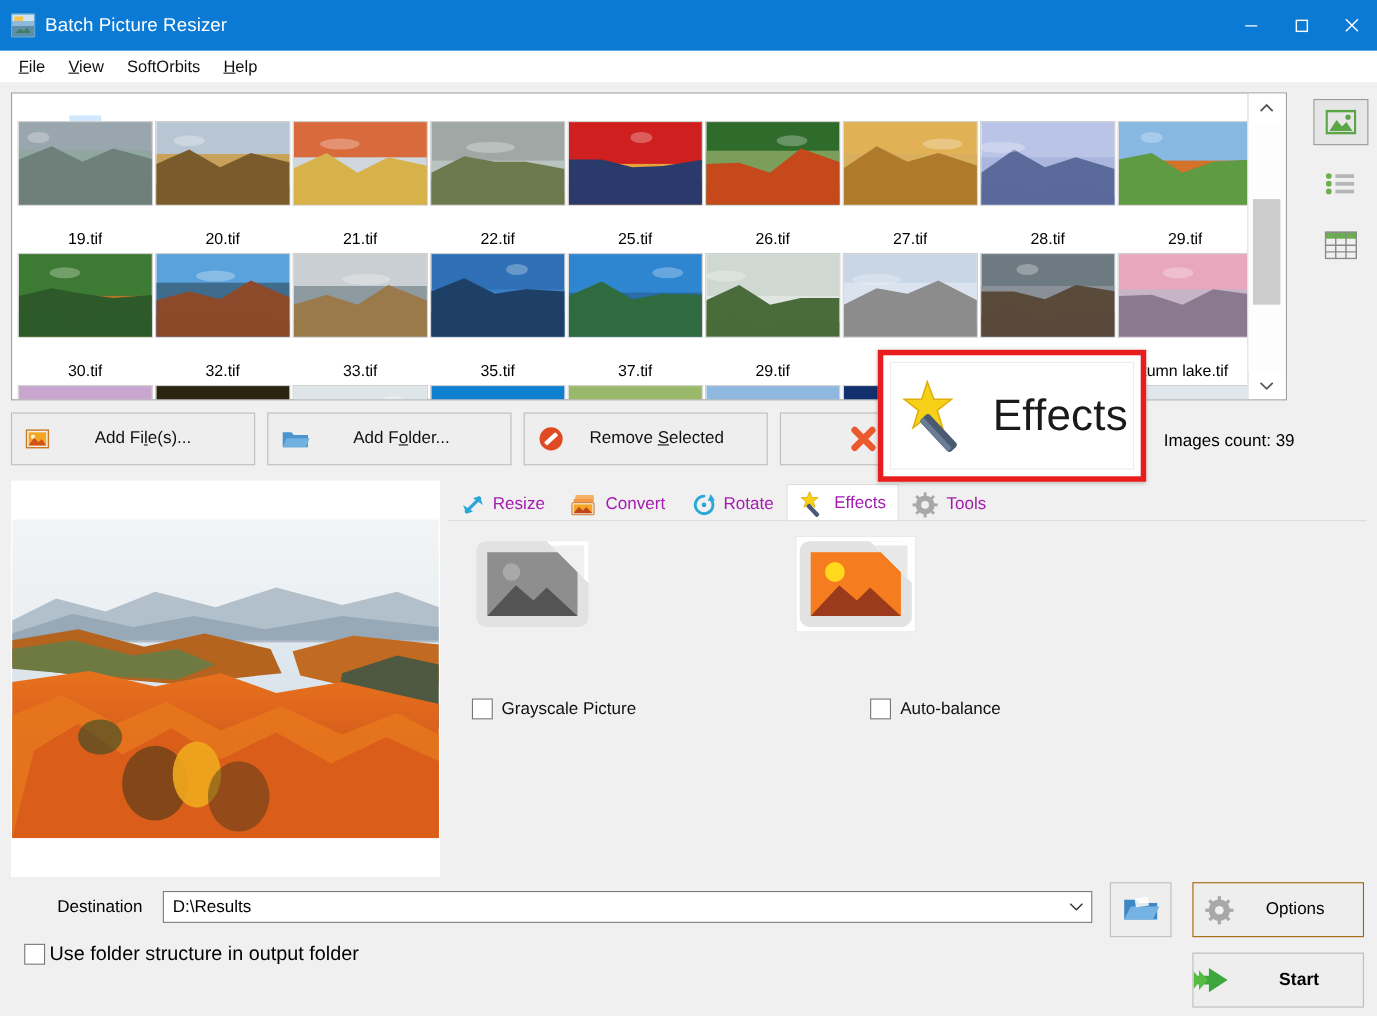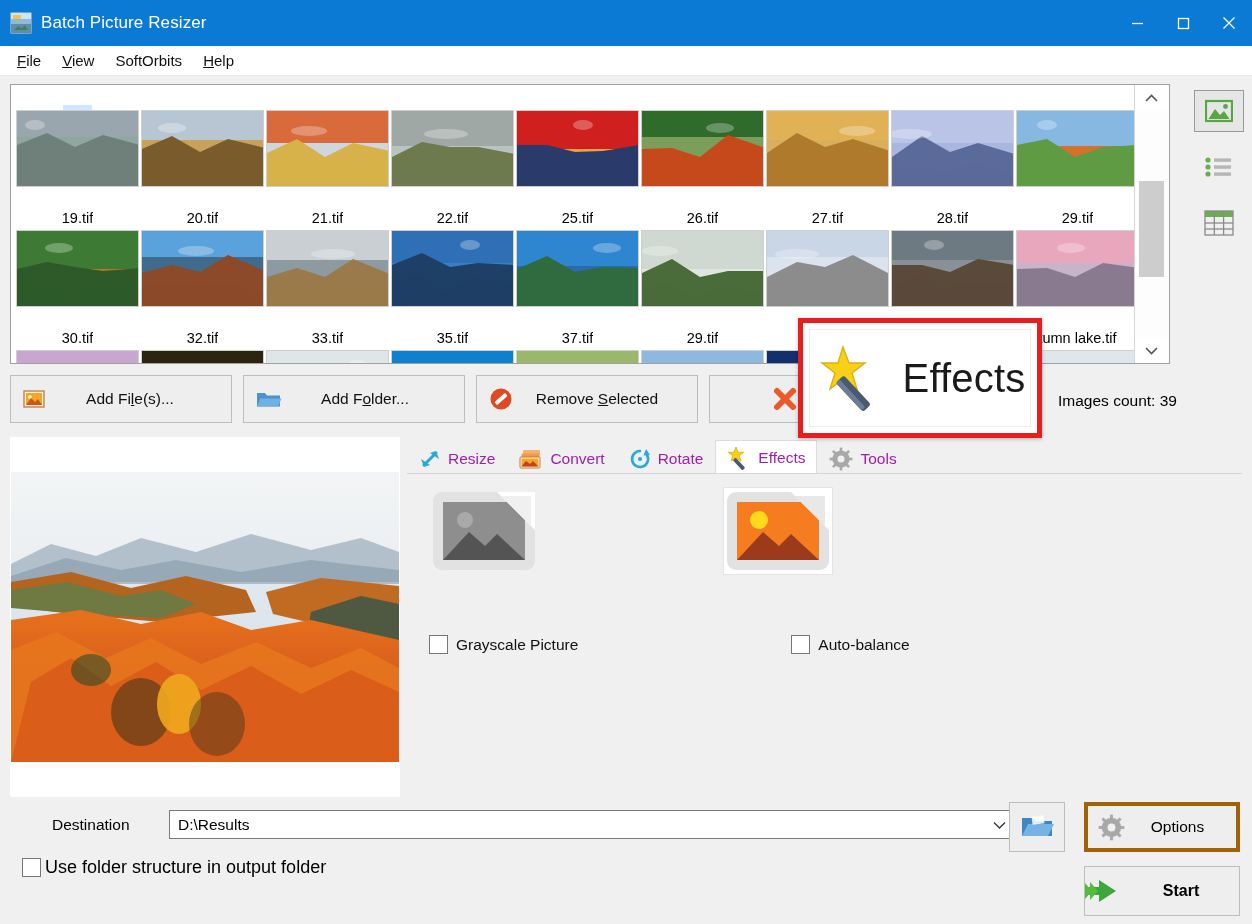--- a/index.html
+++ b/index.html
@@ -77,28 +77,28 @@
   .tabpanel{position:absolute;left:407px;top:474px;width:835px;height:323px;background:#f0f0f0;}
   .fx-icons{position:absolute;left:22px;top:13px;display:flex;gap:184px;}
   .fx-card{width:110px;height:88px;display:flex;align-items:center;justify-content:center;}
   .fx-card.sel{background:#fff;border:1px solid #e4e4e4;}
   .checks{position:absolute;left:22px;top:161px;display:flex;gap:213px;}
   .chk{display:flex;align-items:center;gap:8px;font-size:15.5px;color:#111;}
   .chk .box{width:19px;height:19px;border:1px solid #767676;background:#fff;flex:none;}
   
   .dest-label{position:absolute;left:52px;top:816px;font-size:15.5px;}
   .dest-combo{position:absolute;left:148px;top:810px;width:845px;height:29px;background:#fff;border:1px solid #7a7a7a;
-              display:flex;align-items:center;padding:0 6px;font-size:15.5px;margin-left:21px;}
+              display:flex;align-items:center;padding:0 6px;font-size:15.5px;}
   .dest-combo input{border:none;outline:none;flex:1;font-family:"Liberation Sans",sans-serif;font-size:15.5px;color:#000;background:transparent;}
   .dest-arrow{color:#333;padding-left:6px;}
   .browse-btn{position:absolute;left:1009px;top:802px;width:56px;height:50px;background:#eeeeee;border:1px solid #bdbdbd;
               display:flex;align-items:center;justify-content:center;}
   .folderchk{position:absolute;left:22px;top:857px;display:flex;align-items:center;gap:4px;font-size:18px;}
   .folderchk .box{width:19px;height:19px;border:1px solid #767676;background:#fff;}
-  .options-btn{position:absolute;left:1084px;top:802px;width:156px;height:50px;background:#eeeeee;border:4px solid #a16207;
+  .options-btn{position:absolute;left:1084px;top:802px;width:156px;height:50px;background:#eeeeee;border:1px solid #a16207;
                display:flex;align-items:center;font-size:15.5px;padding:0 10px;gap:10px;}
   .start-btn{position:absolute;left:1084px;top:866px;width:156px;height:50px;background:#eeeeee;border:1px solid #bdbdbd;
              display:flex;align-items:center;font-size:16px;font-weight:bold;padding:0 0;gap:10px;}
   .options-btn .lbl,.start-btn .lbl{flex:1;text-align:center;padding-right:6px;}
   
   .callout{
     position:absolute;left:798px;top:318px;width:244px;height:120px;
     border:5px solid #e81e1e;background:#fff;z-index:40;
     box-shadow:0 1px 4px rgba(0,0,0,.25);
   }

